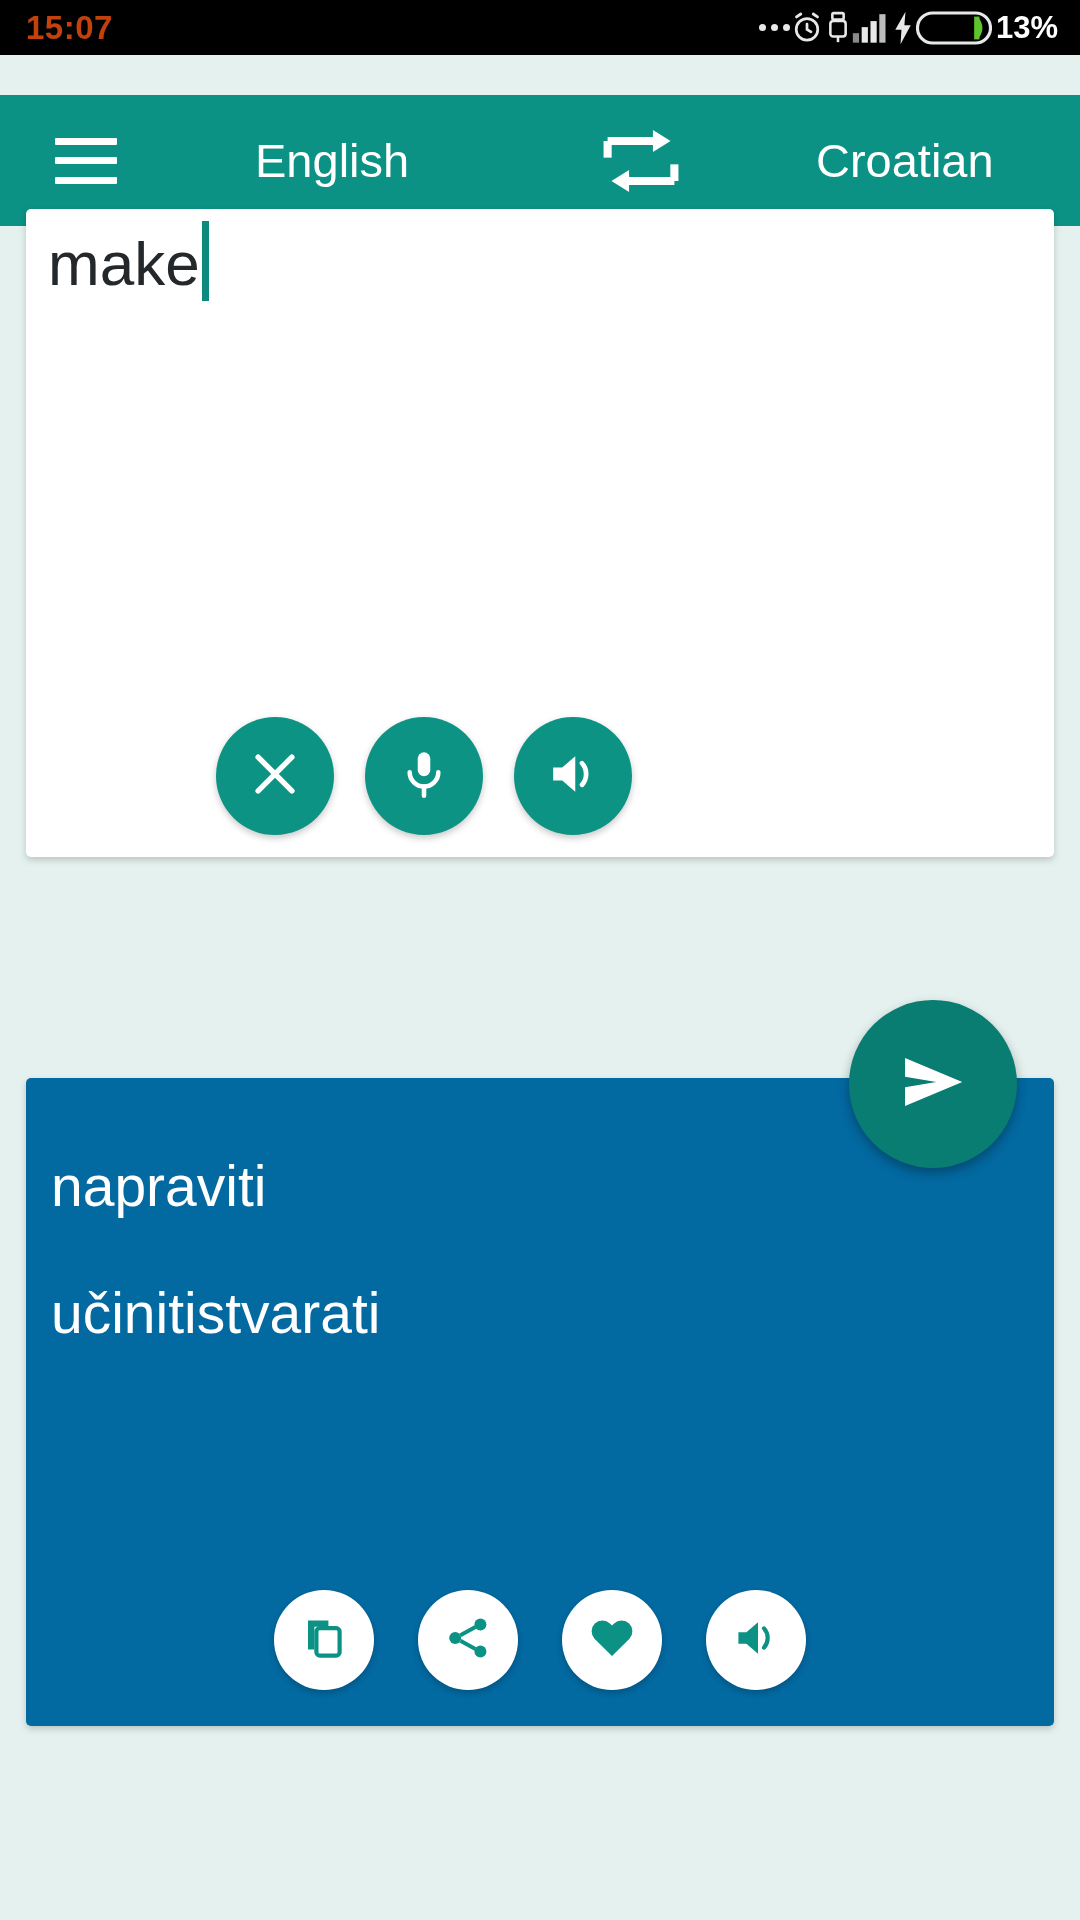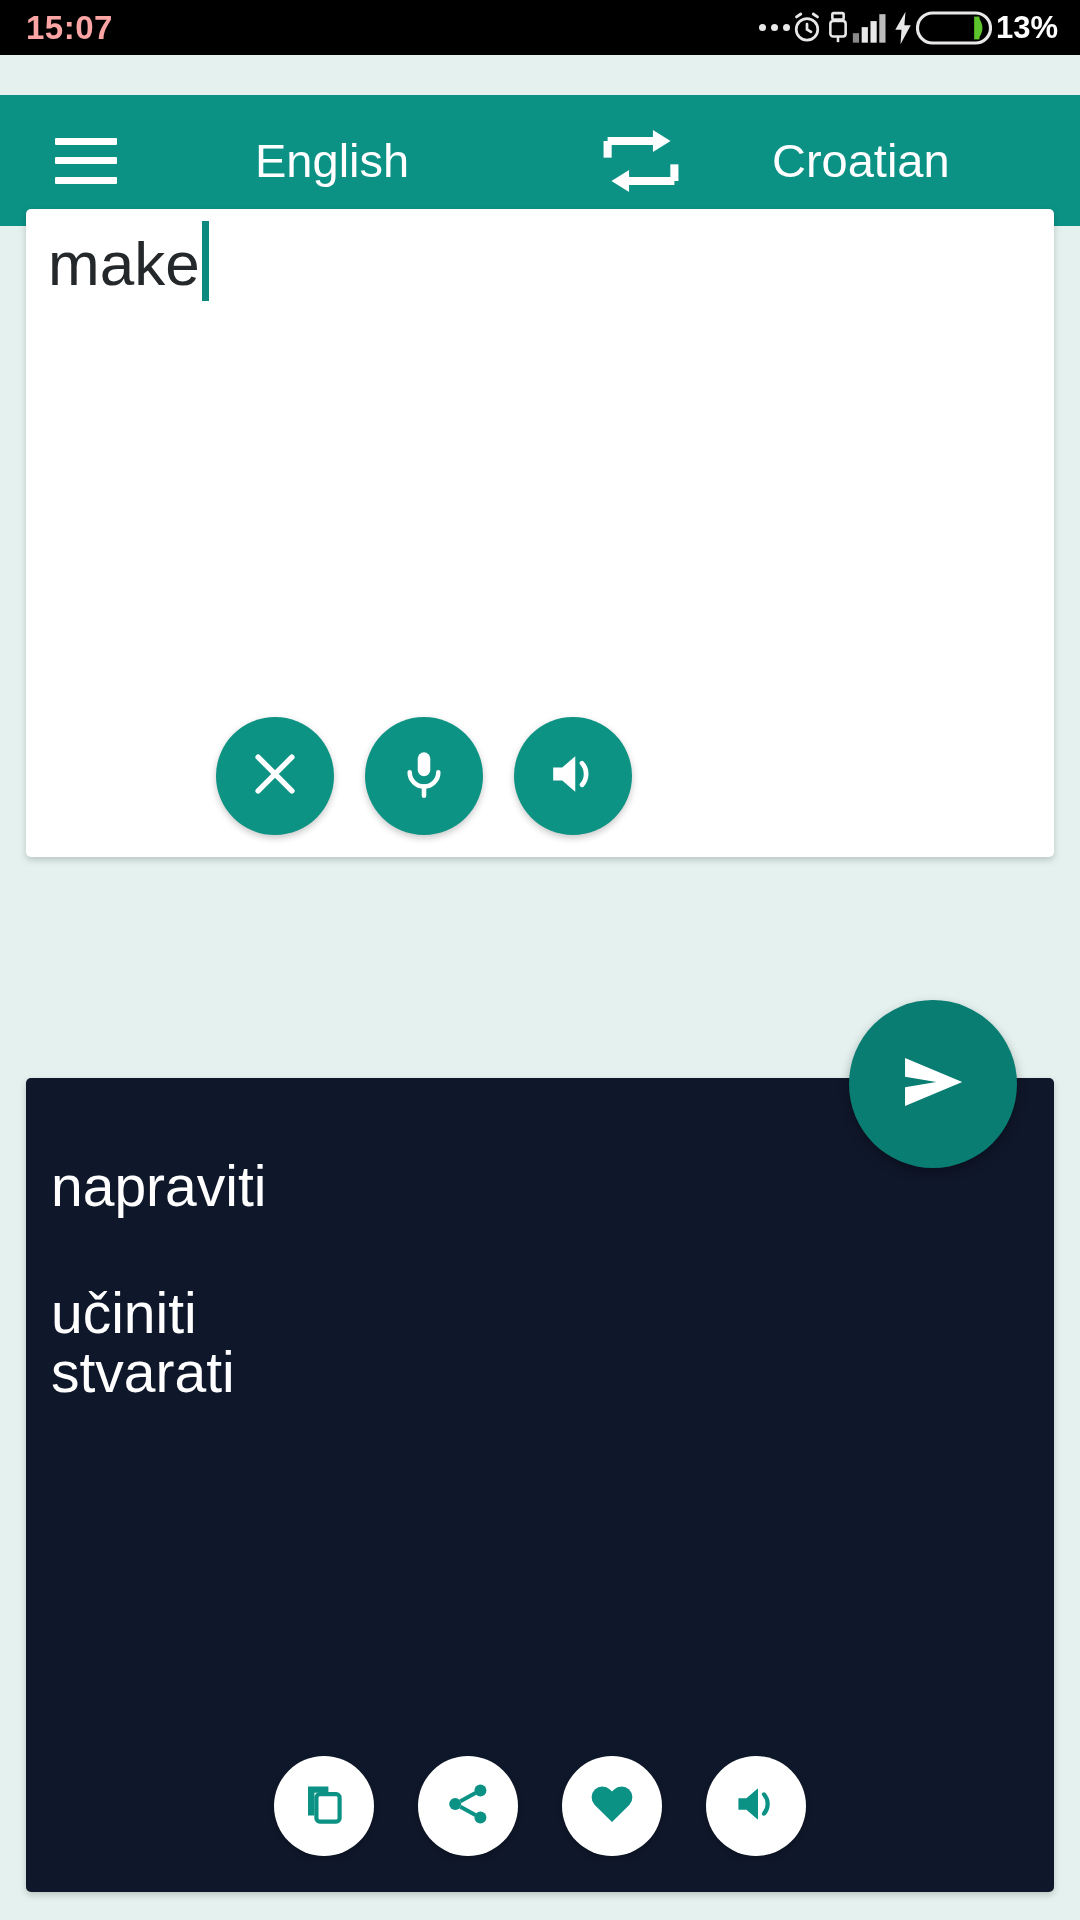--- a/index.html
+++ b/index.html
@@ -12,21 +12,21 @@
 
   
   .statusbar{
     position:absolute; top:0; left:0;
     width:1080px; height:55px;
     background:#000;
     display:flex; align-items:center;
     padding:0 22px 0 26px;
   }
   .status-time{
-    color:#fca5a5; font-size:33px; font-weight:bold;
+    color:#c2410c; font-size:33px; font-weight:bold;
     letter-spacing:0.5px; line-height:1;
   }
   .status-right{
     margin-left:auto;
     display:flex; align-items:center; 
   }
   .sb-icon{ display:flex; align-items:center; }
   .dots{ display:flex; gap:5px; align-items:center; }
   .dots i{ width:7px; height:7px; border-radius:50%; background:#e8e8e8; display:block; }
   .battery-pct{
@@ -46,21 +46,21 @@
     margin-left:55px;
     display:flex; flex-direction:column; justify-content:space-between;
     cursor:pointer;
   }
   .hamburger i{ display:block; height:7px; background:#fff; border-radius:1px; width:100%; }
   .lang{
     color:#ffffff; font-size:47px; font-weight:400;
     line-height:1; white-space:nowrap;
   }
   .lang-src{ position:absolute; left:255px; }
-  .lang-dst{ position:absolute; left:772px; }
+  .lang-dst{ position:absolute; left:816px; }
   .swap-btn{
     position:absolute; left:591px; top:33px;
     width:100px; height:66px;
     display:flex; align-items:center; justify-content:center;
     cursor:pointer;
   }
 
   
   .src-card{
     position:absolute; left:26px; top:209px;
@@ -107,32 +107,32 @@
     background:#0a7d72;
     display:flex; align-items:center; justify-content:center;
     box-shadow:0 5px 11px rgba(0,0,0,0.30);
     z-index:5;
     cursor:pointer;
   }
 
   
   .res-card{
     position:absolute; left:26px; top:1078px;
-    width:1028px; height:814px;
-    background:#0f172a;
+    width:1028px; height:648px;
+    background:#0369a1;
     border-radius:5px;
     box-shadow:0 3px 7px rgba(0,0,0,0.18);
   }
   .res-main{
     position:absolute; left:25px; top:80px;
     color:#ffffff; font-size:57px; line-height:1;
   }
   .res-list{
     position:absolute; left:25px; top:206px;
-    display:flex; flex-direction:column;
+    display:flex; flex-direction:row;align-items:center;
   }
   .res-item{
     color:#ffffff; font-size:57px; line-height:1.03;
     white-space:nowrap;
   }
   .res-actions{
     position:absolute; left:0; bottom:36px;
     width:100%;
     display:flex; justify-content:center; align-items:center;
     gap:44px;

